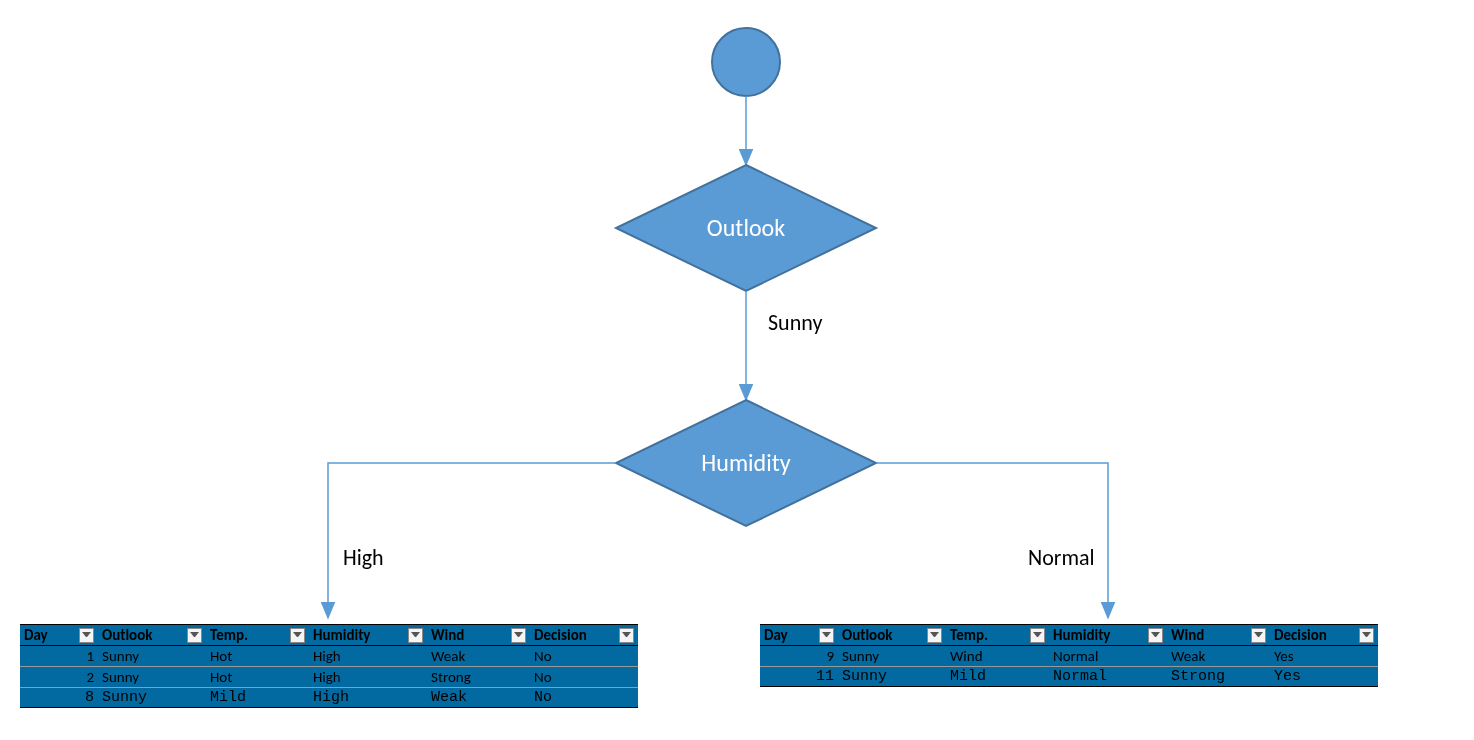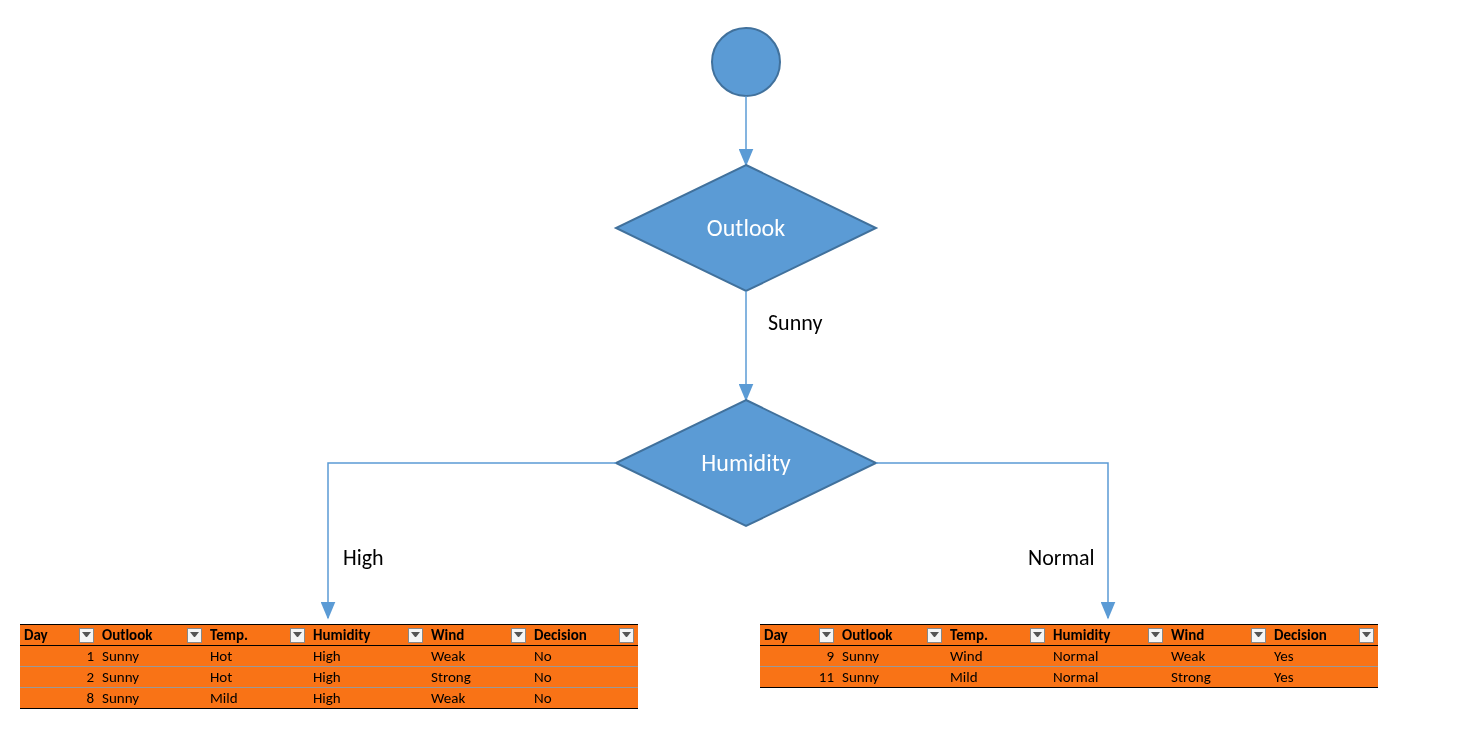--- a/index.html
+++ b/index.html
@@ -1,23 +1,23 @@
 <!DOCTYPE html>
 <html><head>
 <meta charset="utf-8">
 <style>
   html,body { margin:0; padding:0; background:#fff; font-family:"Calibri","Segoe UI",Arial,sans-serif; }
   svg { display:block; }
   .node-label { fill:#fff; font-size:24px; text-anchor:middle; dominant-baseline:middle; }
   .edge-label { fill:#000; font-size:22px; }
-  table.data { border-collapse:collapse; font-size:15px; background:#f97316; }
+  table.data { border-collapse:collapse; font-size:15px; background:#0369a1; }
   table.data th, table.data td { padding:1px 4px; white-space:nowrap; }
   table.data th { text-align:left; font-weight:bold; border-top:1.5px solid #000; border-bottom:1.5px solid #000; position:relative; }
   table.data td { border-top:1px solid #999; border-bottom:1px solid #999; }
-  table.data tr:last-child td { border-bottom:1.5px solid #000; }
+  table.data tr:last-child td { border-bottom:1.5px solid #000;font-family:Liberation Mono, monospace; }
   table.data td:first-child { text-align:right; }
   .filter-icn { display:inline-block; width:13px; height:13px; border:1px solid #888; margin-left:4px; vertical-align:middle; position:relative; background:#f5f5f5; }
   .filter-icn::after { content:""; position:absolute; left:2px; right:2px; top:3px; height:0;
     border-left:4px solid transparent; border-right:4px solid transparent; border-top:5px solid #555; }
   .th-wrap { display:flex; align-items:center; justify-content:space-between; gap:6px; }
 </style>
 </head>
 <body>
 
 <div style="position:relative; width:1474px; height:740px;padding-left:8px;">

